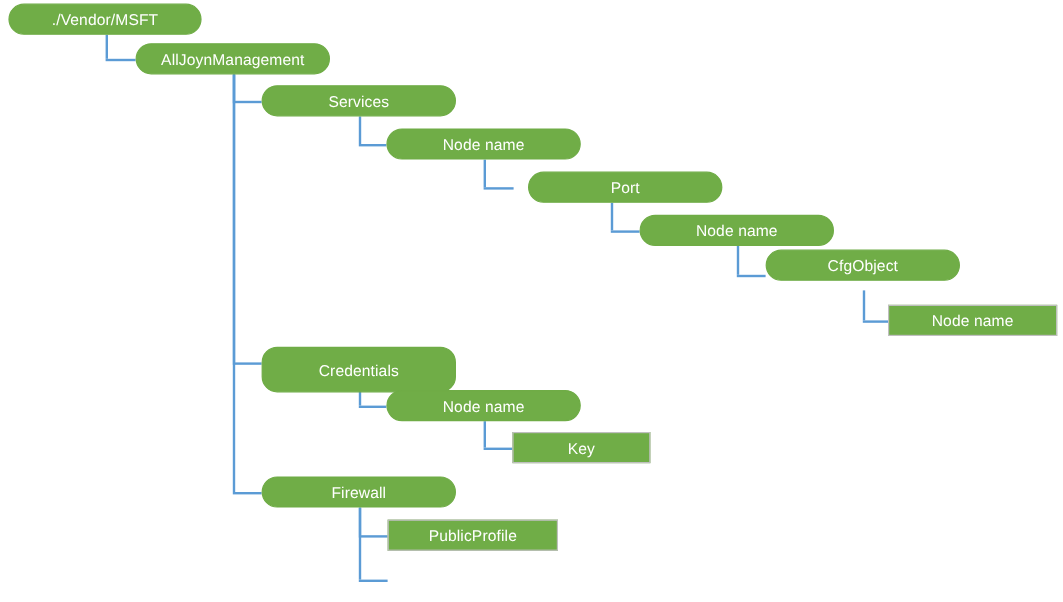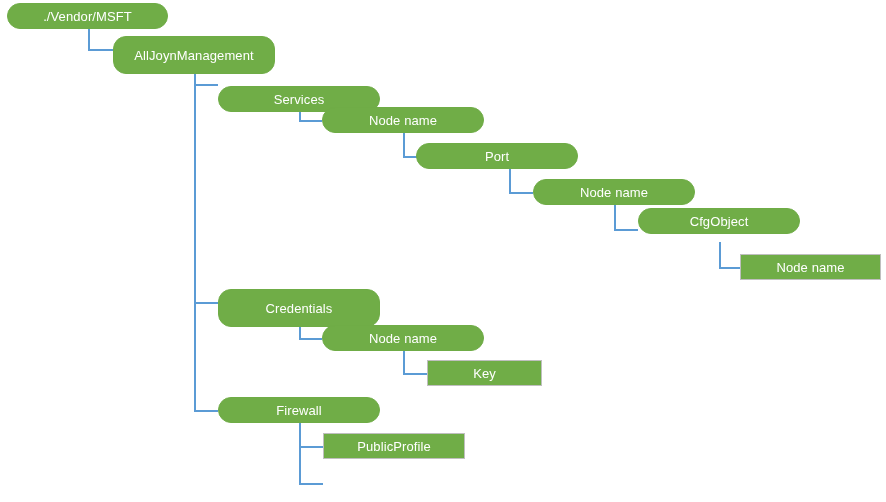--- a/index.html
+++ b/index.html
@@ -73,30 +73,30 @@
     <div class="conn h" style="left: 299px; top: 338px; width: 23px;"></div>
     <div class="conn v" style="left: 403px; top: 351px; height: 22px;"></div>
     <div class="conn h" style="left: 403px; top: 373px; width: 24px;"></div>
     <div class="conn v" style="left: 299px; top: 423px; height: 23px;"></div>
     <div class="conn h" style="left: 299px; top: 446px; width: 24px;"></div>
     <div class="conn v" style="left: 299px; top: 423px; height: 60px;"></div>
     <div class="conn h" style="left: 299px; top: 483px; width: 24px;"></div>
     <div class="node rounded" style="left: 7px; top: 3px; width: 161px; height: 26px;">
       <span>./Vendor/MSFT</span>
     </div>
-    <div class="node rounded" style="left: 113px; top: 36px; width: 162px; height: 38px;">
+    <div class="node rounded" style="left: 113px; top: 36px; width: 162px; height: 26px;">
       <span>AllJoynManagement</span>
     </div>
-    <div class="node rounded" style="left: 218px; top: 86px; width: 162px; height: 26px;">
+    <div class="node rounded" style="left: 218px; top: 71px; width: 162px; height: 26px;">
       <span>Services</span>
     </div>
     <div class="node rounded italic" style="left: 322px; top: 107px; width: 162px; height: 26px;">
       <span>Node name</span>
     </div>
-    <div class="node rounded" style="left: 416px; top: 143px; width: 162px; height: 26px;">
+    <div class="node rounded" style="left: 440px; top: 143px; width: 162px; height: 26px;">
       <span>Port</span>
     </div>
     <div class="node rounded italic" style="left: 533px; top: 179px; width: 162px; height: 26px;">
       <span>Node name</span>
     </div>
     <div class="node rounded" style="left: 638px; top: 208px; width: 162px; height: 26px;">
       <span>CfgObject</span>
     </div>
     <div class="node square italic" style="left: 740px; top: 254px; width: 141px; height: 26px;">
       <span>Node name</span>

